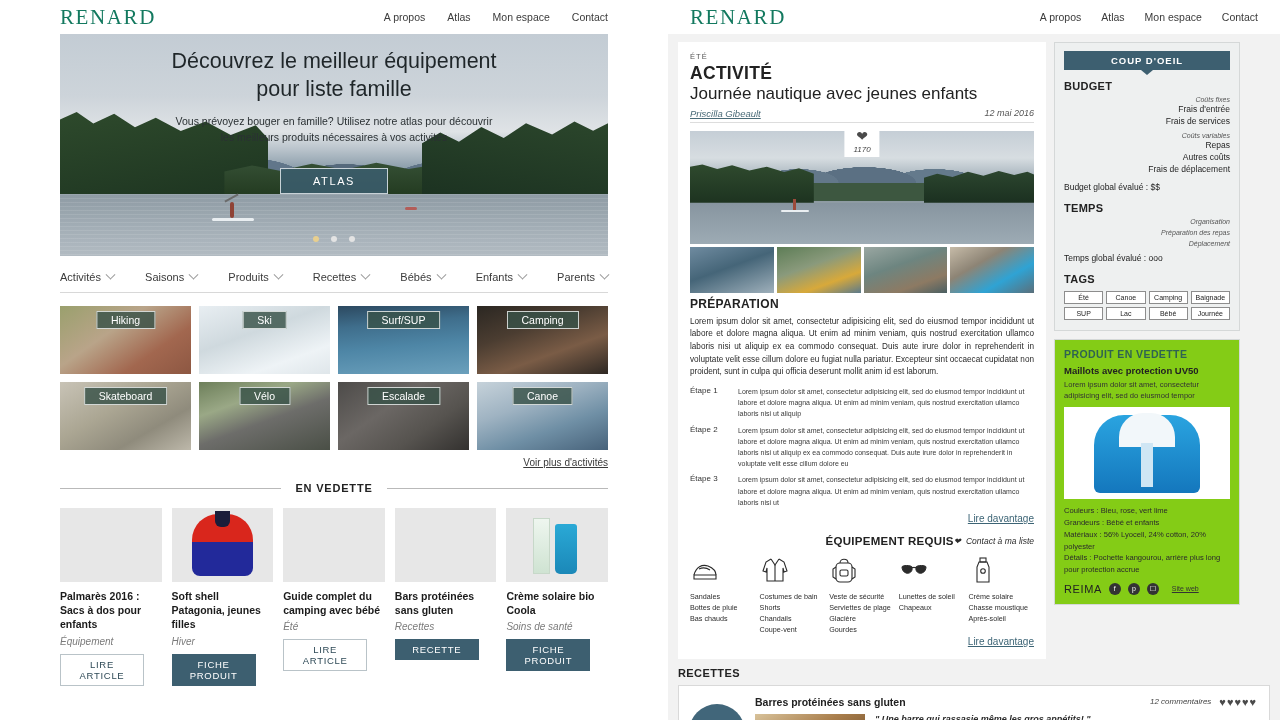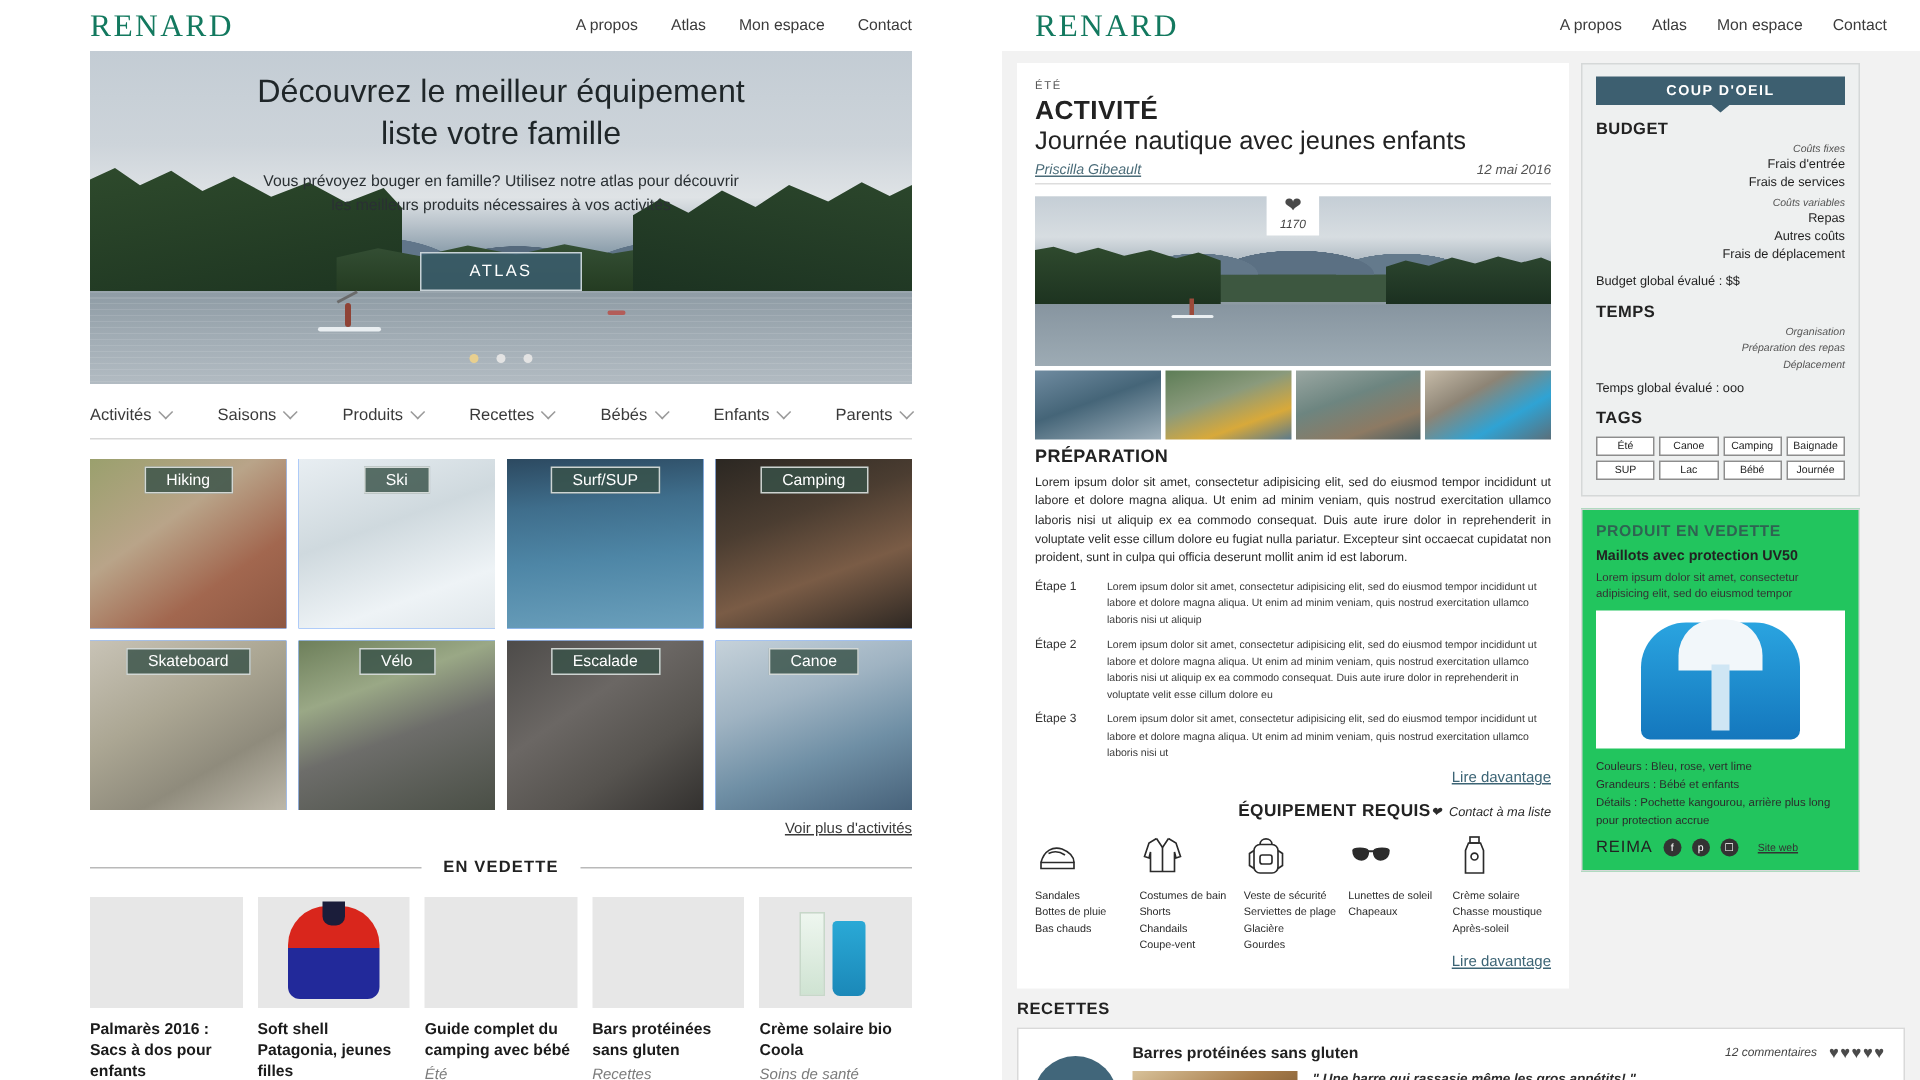--- a/index.html
+++ b/index.html
@@ -102,21 +102,21 @@
   
   .catnav {
     margin: 15px 60px 0 60px; display:flex; justify-content:space-between;
     padding-bottom: 9px; border-bottom:1px solid #d8d8d8;
   }
   .catnav .item { font-size: 11px; color:#3a3a3a; display:flex; align-items:center; gap:6px; cursor:pointer;}
   .chev { display:inline-block; width:7px; height:7px; border-right:1.2px solid #9a9a9a; border-bottom:1.2px solid #9a9a9a; transform: rotate(45deg) translate(-2px,-2px); }
 
   
   .grid { margin: 13px 60px 0 60px; display:grid; grid-template-columns: repeat(4, 1fr); gap: 8px 8px; }
-  .tile { position:relative; height:113px; overflow:hidden; background:#3b82f6; }
+  .tile { position:relative; height:68px; overflow:hidden; background:#000000; }
   .tile .label {
     position:absolute; top:5px; left:50%; transform:translateX(-50%);
     background: rgba(56,82,72,.82); border:1px solid rgba(255,255,255,.75);
     color:#fff; font-size:10.5px; padding:2px 14px; white-space:nowrap;
   }
   .ph { position:absolute; inset:0; }
   .t-hiking  { background: linear-gradient(145deg,#9aa06d 0%, #b9a489 38%, #a2674f 70%, #8d5742 100%); }
   .t-ski     { background: linear-gradient(160deg,#e8eef2 0%, #cfd9de 40%, #eef3f6 75%, #dfe6ea 100%); }
   .t-surf    { background: linear-gradient(175deg,#2c4960 0%, #3f6e8c 28%, #4e86a6 58%, #6ba0bc 100%); }
   .t-camp    { background: linear-gradient(160deg,#2b2722 0%, #4b3d31 35%, #7a5c46 65%, #2e2823 100%); }
@@ -221,21 +221,21 @@
   .coup { background:#eef0f0; border:1px solid #d5d8d8; padding:8px 9px 10px 9px;}
   .coup-banner { background:#3d5f70; color:#fff; text-align:center; font-size:9.5px; font-weight:bold; letter-spacing:1px; padding:4px 0; position:relative;}
   .coup-banner:after{content:"";position:absolute;left:50%;bottom:-5px;transform:translateX(-50%);border-left:6px solid transparent;border-right:6px solid transparent;border-top:5px solid #3d5f70;}
   .sb-h { font-size:11px; font-weight:bold; margin-top:10px; letter-spacing:.3px;}
   .sb-sub { font-size:7px; font-style:italic; color:#555; text-align:right; margin-top:4px;}
   .sb-li { font-size:8.5px; color:#1f1f1f; text-align:right; line-height:1.45;}
   .sb-tot { font-size:8.5px; margin-top:6px; }
   .tagwrap { display:grid; grid-template-columns:repeat(4,1fr); gap:3px; margin-top:6px;}
   .tag { border:1px solid #8d8d8d; background:#fff; font-size:7px; text-align:center; padding:2px 0; cursor:pointer;}
 
-  .prod { background:#22c55e; border:1px solid #d5d8d8; margin-top:8px; padding:8px 9px 9px 9px;}
+  .prod { background:#84cc16; border:1px solid #d5d8d8; margin-top:8px; padding:8px 9px 9px 9px;}
   .prod-h { font-size:10.5px; font-weight:bold; color:#2f6352; letter-spacing:.4px;}
   .prod-t { font-size:9.5px; font-weight:bold; margin-top:5px;}
   .prod-d { font-size:7.6px; line-height:1.5; color:#333; margin-top:3px;}
   .prod-img { height:92px; background:#fff; margin-top:6px; position:relative; overflow:hidden;}
   .hoodie { position:absolute; left:18%; top:8px; width:64%; height:78px;
     background:linear-gradient(#2aa4e0,#1477bd); border-radius:30px 30px 6px 6px;}
   .hoodie:before{content:"";position:absolute;left:24%;top:-2px;width:52%;height:34px;background:#f2f7fa;border-radius:24px 24px 0 0;}
   .hoodie:after{content:"";position:absolute;left:44%;top:28px;width:12%;height:44px;background:#cfe6f4;}
   .prod-spec { font-size:7.6px; line-height:1.55; color:#2b2b2b; margin-top:6px;}
   .brandrow { display:flex; align-items:center; gap:7px; margin-top:7px;}
@@ -283,21 +283,21 @@
       <div class="hero-mtn"></div>
       <div class="hero-forest-l"></div>
       <div class="hero-forest-c"></div>
       <div class="hero-forest-r"></div>
       <div class="hero-water"></div>
       <div class="paddler"></div>
       <div class="kayak"></div>
       <div class="hero-inner">
         <div class="hero-title">
           <div>Découvrez le meilleur équipement</div>
-          <div>liste votre famille</div>
+          <div>pour liste famille</div>
         </div>
         <div class="hero-sub">
           <div>Vous prévoyez bouger en famille? Utilisez notre atlas pour découvrir</div>
           <div>les meilleurs produits nécessaires à vos activités</div>
         </div>
         <div class="atlas-btn">ATLAS</div>
       </div>
       <div class="dots">
         <span class="dot on"></span>
         <span class="dot"></span>
@@ -583,20 +583,21 @@
         <div class="prod">
           <div class="prod-h">PRODUIT EN VEDETTE</div>
           <div class="prod-t">Maillots avec protection UV50</div>
           <div class="prod-d">Lorem ipsum dolor sit amet, consectetur adipisicing elit, sed do eiusmod tempor</div>
           <div class="prod-img">
             <div class="hoodie"></div>
           </div>
           <div class="prod-spec" id="specs">
               <div>Couleurs : Bleu, rose, vert lime</div>
               <div>Grandeurs : Bébé et enfants</div>
+              <div>Matériaux : 56% Lyocell, 24% cotton, 20% polyester</div>
               <div>Détails : Pochette kangourou, arrière plus long pour protection accrue</div>
             </div>
           <div class="brandrow">
             <span class="bn">REIMA</span>
             <span class="sico">f</span>
             <span class="sico">p</span>
             <span class="sico">☐</span>
             <span class="siteweb">Site web</span>
           </div>
         </div>

